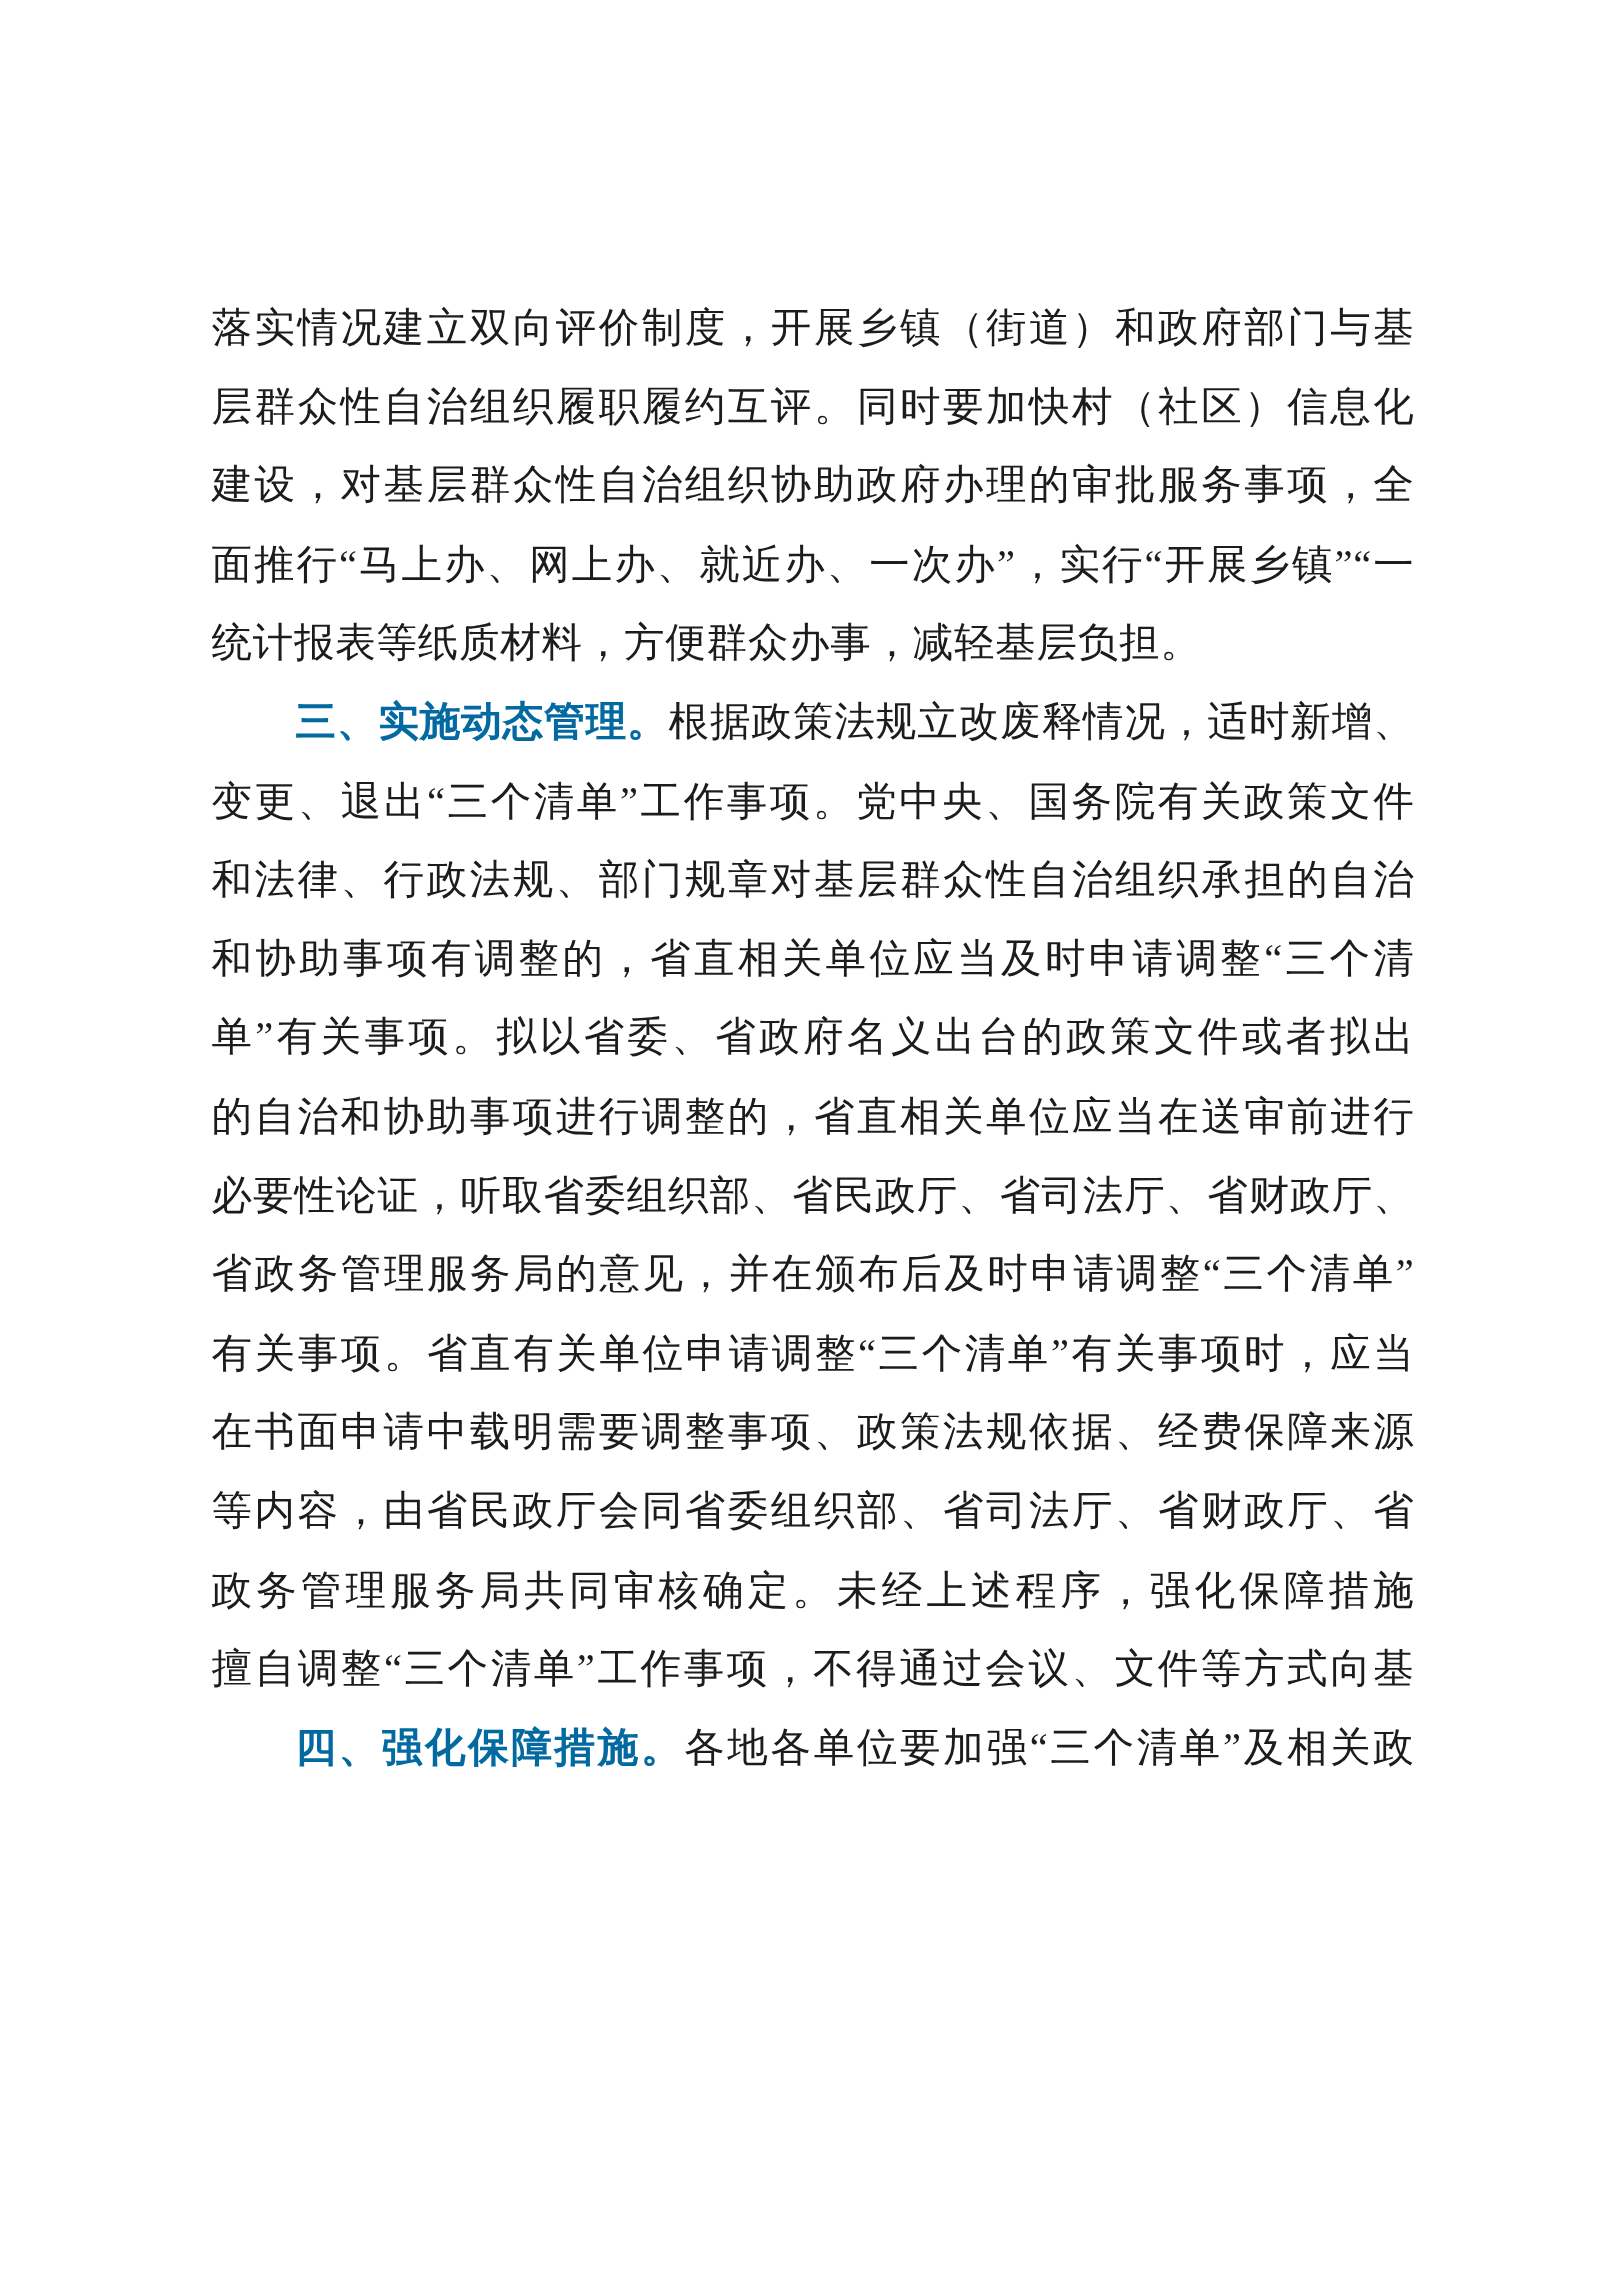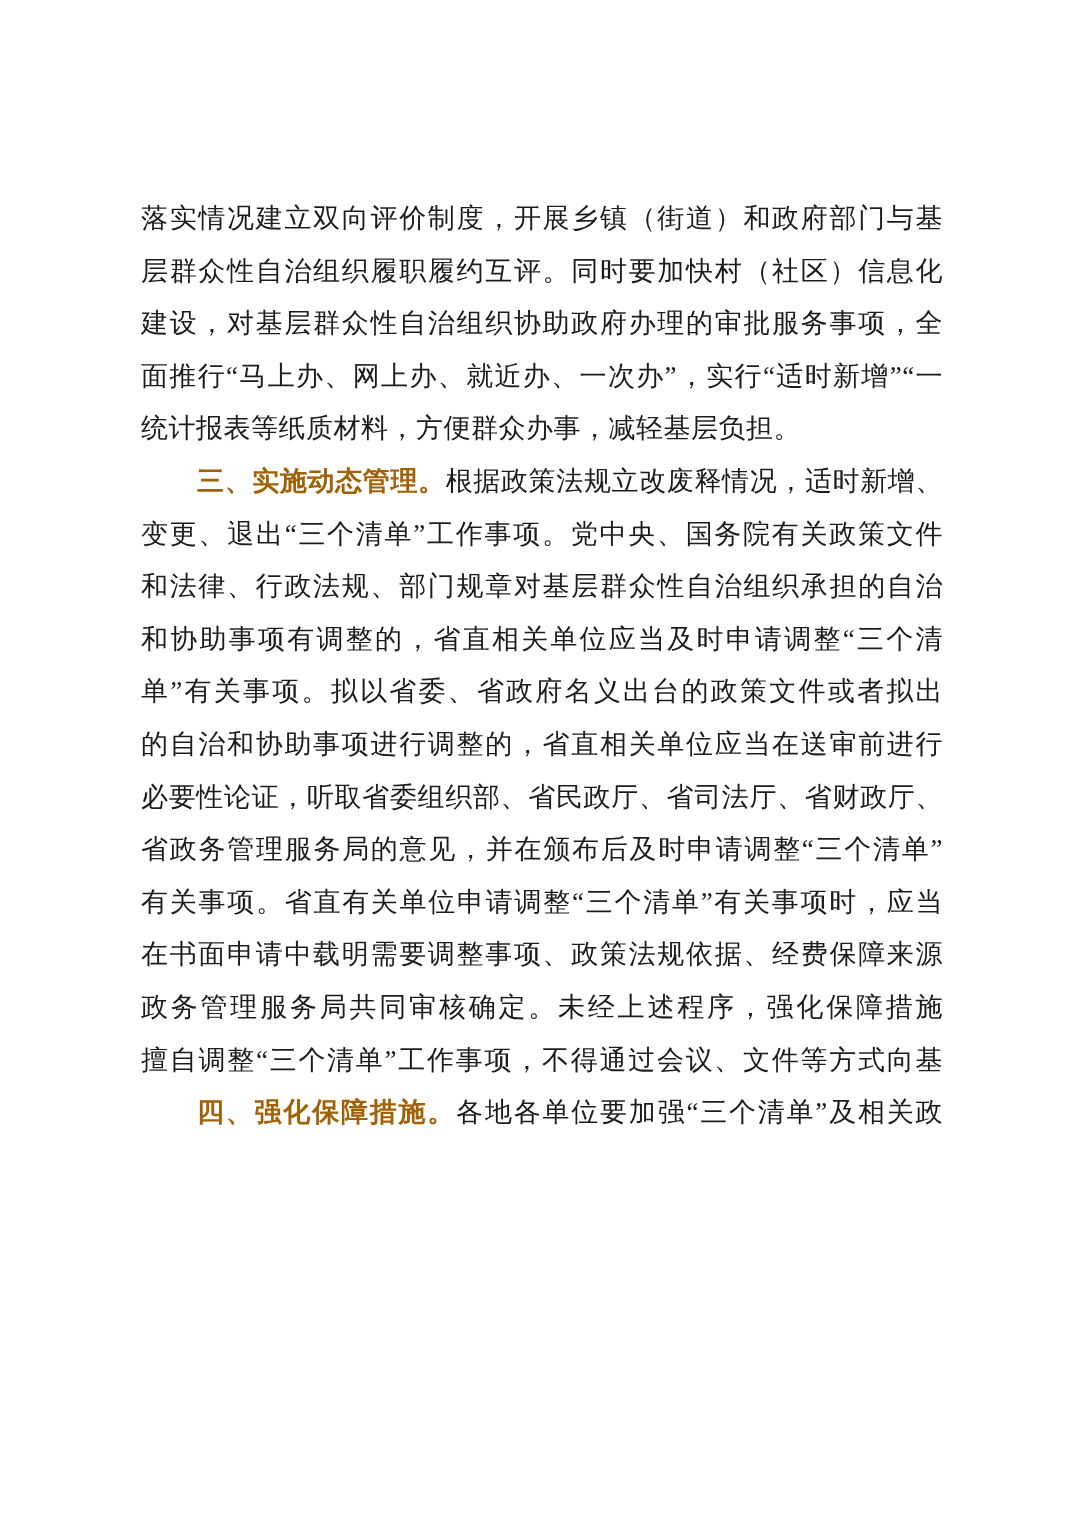--- a/index.html
+++ b/index.html
@@ -35,54 +35,55 @@
   .line.para-end {
     text-align: right;
     text-align-last: left;
   }
   .line.indent {
     text-indent: 56px;
   }
   .heading {
     font-family: "Liberation Sans", sans-serif;
     font-weight: 700;
-    color: #a16207;
+    color: #0369a1;
   }
   .page-number {
     position: absolute;
     top: 1368px;
     right: 131px;
     font-size: 29px;
     line-height: 34px;
     color: #1c1c1c;
     font-family: "Liberation Serif", serif;
     letter-spacing: 2px;
   }
 </style>
 </head>
 <body>
 
 <div class="page">
   <div class="text-block">
     <div class="line">落实情况建立双向评价制度，开展乡镇（街道）和政府部门与基</div>
     <div class="line">层群众性自治组织履职履约互评。同时要加快村（社区）信息化</div>
     <div class="line">建设，对基层群众性自治组织协助政府办理的审批服务事项，全</div>
-    <div class="line">面推行“马上办、网上办、就近办、一次办”，实行“适时新增”“一</div>
+    <div class="line">面推行“马上办、网上办、就近办、一次办”，实行“开展乡镇”“一</div>
     <div class="line para-end">统计报表等纸质材料，方便群众办事，减轻基层负担。</div>
 
     <div class="line indent"><span class="heading">三、实施动态管理。</span><span>根据政策法规立改废释情况，适时新增、</span></div>
     <div class="line">变更、退出“三个清单”工作事项。党中央、国务院有关政策文件</div>
     <div class="line">和法律、行政法规、部门规章对基层群众性自治组织承担的自治</div>
     <div class="line">和协助事项有调整的，省直相关单位应当及时申请调整“三个清</div>
     <div class="line">单”有关事项。拟以省委、省政府名义出台的政策文件或者拟出</div>
     <div class="line">的自治和协助事项进行调整的，省直相关单位应当在送审前进行</div>
     <div class="line">必要性论证，听取省委组织部、省民政厅、省司法厅、省财政厅、</div>
     <div class="line">省政务管理服务局的意见，并在颁布后及时申请调整“三个清单”</div>
     <div class="line">有关事项。省直有关单位申请调整“三个清单”有关事项时，应当</div>
     <div class="line">在书面申请中载明需要调整事项、政策法规依据、经费保障来源</div>
+    <div class="line">等内容，由省民政厅会同省委组织部、省司法厅、省财政厅、省</div>
     <div class="line">政务管理服务局共同审核确定。未经上述程序，强化保障措施</div>
     <div class="line">擅自调整“三个清单”工作事项，不得通过会议、文件等方式向基</div>
 
     <div class="line indent"><span class="heading">四、强化保障措施。</span><span>各地各单位要加强“三个清单”及相关政</span></div>
   </div>
 
   <div class="page-number">— 3 —</div>
 </div>
 
 </body></html>

